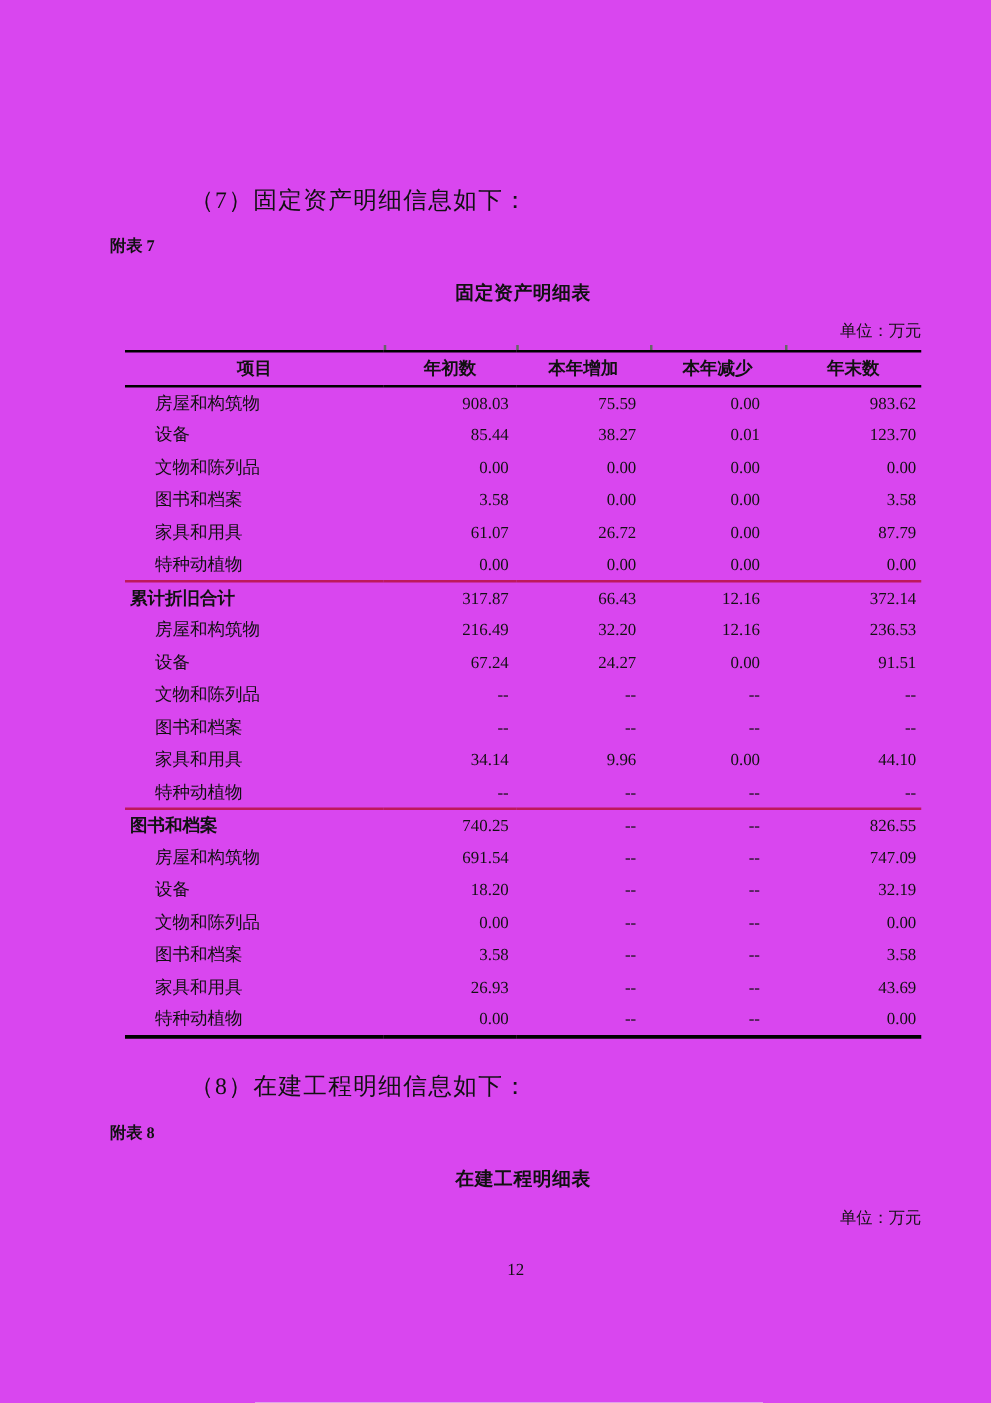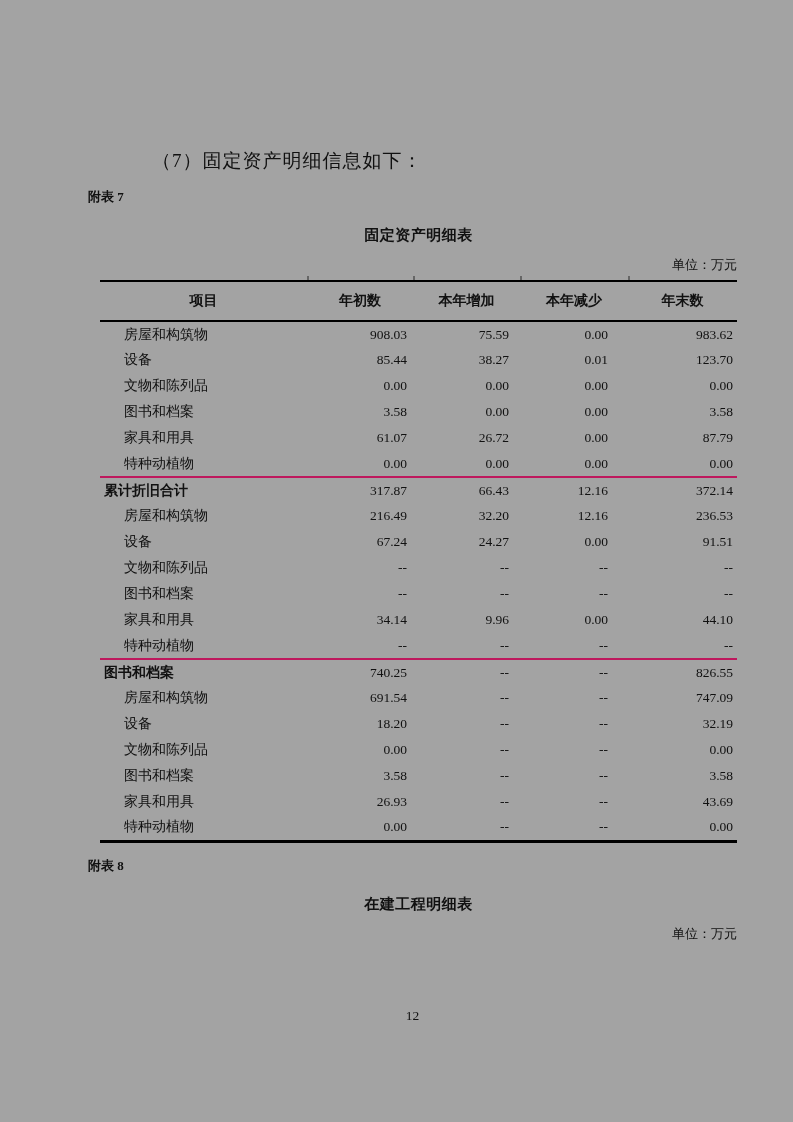--- a/index.html
+++ b/index.html
@@ -2,21 +2,21 @@
 <html><head>
 <meta charset="utf-8">
 <style>
   * { margin: 0; padding: 0; box-sizing: border-box; }
   html, body { background: #e8e8e8; }
   .page {
     position: relative;
     width: 793px;
     height: 1122px;
     margin: 0 auto;
-    background: #a3a3a3;
+    background: #d946ef;
     color: #111111;
     font-family: "Liberation Serif", "DejaVu Serif", serif;
     overflow: hidden;
   }
   .content {
     position: absolute;
     left: 88px;
     top: 148px;
     width: 649px;
   }
@@ -62,21 +62,21 @@
   table.detail {
     width: 637px;
     border-collapse: collapse;
     border-top: 2px solid #000;
     border-bottom: 3px solid #000;
     font-size: 14px;
   }
   table.detail thead tr { border-bottom: 2px solid #000; }
   table.detail th {
     font-weight: bold;
-    height: 40px;
+    height: 28px;
     text-align: center;
     vertical-align: middle;
     font-size: 14px;
   }
   table.detail td {
     height: 26px;
     vertical-align: middle;
     white-space: nowrap;
   }
   td.label { text-align: left; padding-left: 4px; }
@@ -276,20 +276,21 @@
               <td class="num c2">0.00</td>
               <td class="num c3">--</td>
               <td class="num c4">--</td>
               <td class="num c5">0.00</td>
             </tr>
           </tbody>
         </table>
       </div>
     </div>
 
+    <div class="section-heading after-table">（8）在建工程明细信息如下：</div>
     <div class="appendix-label">附表 8</div>
 
     <div class="table-block">
       <div class="table-title">在建工程明细表</div>
       <div class="unit-label">单位：万元</div>
     </div>
 
   </div>
 
   <div class="page-number">12</div>

